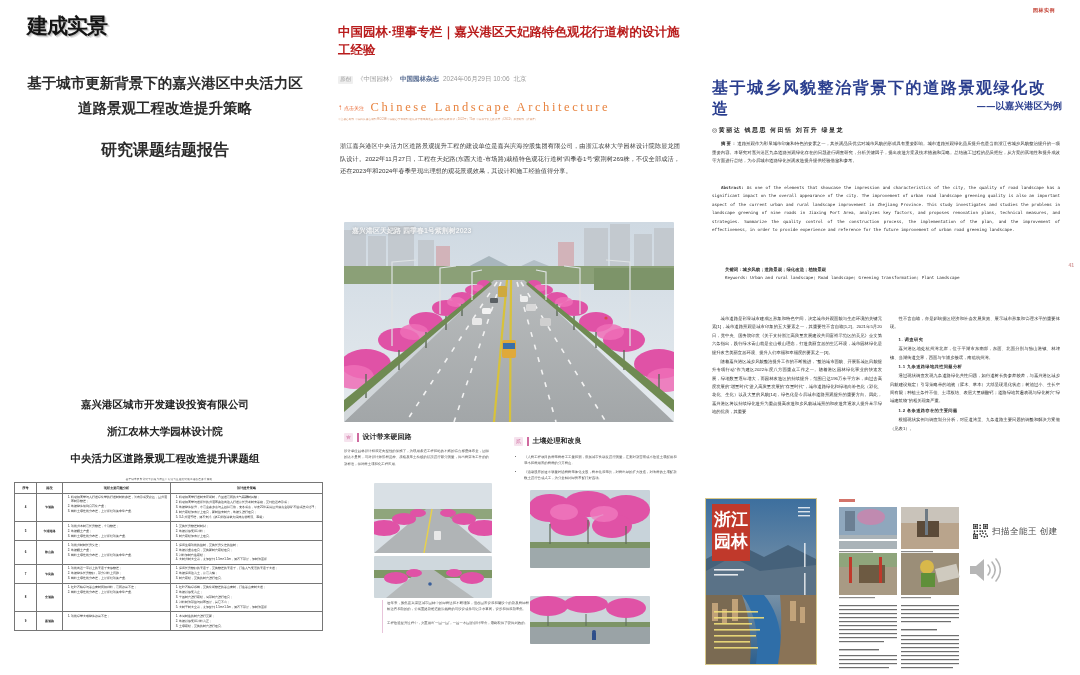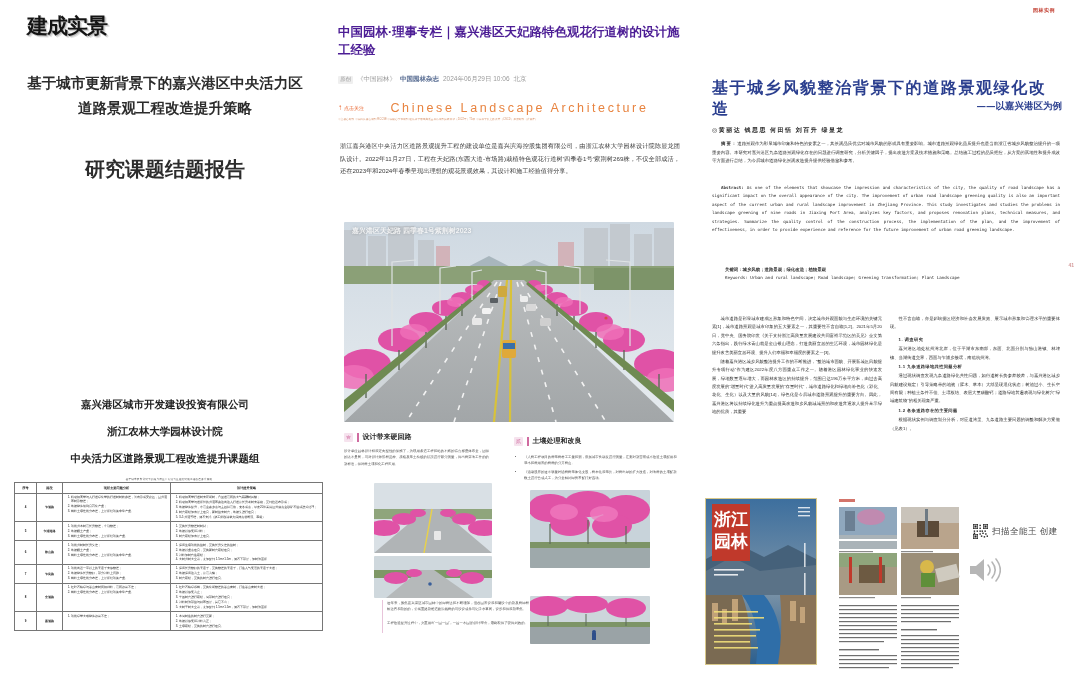--- a/index.html
+++ b/index.html
@@ -18,23 +18,23 @@
     font-size:21px;font-weight:bold;letter-spacing:-1px;
     color:#141414;
     text-shadow:1px 1px 0 #bdbdbd, 2px 2px 0 #e2e2e2;
   }
   .cover-title{
     position:absolute;left:25px;top:70px;width:280px;
     text-align:center;font-family:"DejaVu Serif","Liberation Serif",serif;
     font-size:14.5px;line-height:1.75;color:#2c2c2c;font-weight:600;
   }
   .cover-sub{
-    position:absolute;left:25px;top:156px;width:280px;
+    position:absolute;left:25px;top:140px;width:280px;
     text-align:center;font-family:Liberation Serif, serif;
-    font-size:20px;color:#2c2c2c;font-weight:600;
+    font-size:16px;color:#2c2c2c;font-weight:600;
   }
   .cover-orgs{
     position:absolute;left:25px;top:398px;width:280px;text-align:center;
     font-family:"DejaVu Serif","Liberation Serif",serif;
     color:#232323;font-size:10.5px;font-weight:700;
   }
   .cover-orgs div{margin-bottom:13px;}
   .tbl-caption{
     position:absolute;left:14px;top:477px;width:310px;text-align:center;
     font-size:2.6px;color:#555;letter-spacing:0.2px;
@@ -53,37 +53,37 @@
   #road-table col.w-road{width:26px;}
   #road-table col.w-prob{width:108px;}
   #road-table col.w-strat{width:152px;}
   #road-table ol{margin:0;padding-left:6px;}
   #road-table li{margin-bottom:0.6px;}
 
   
   #middle-panel{left:330px;width:360px;}
   .wx-title{
     position:absolute;left:8px;top:23px;width:342px;
-    font-size:12.5px;font-weight:700;color:#4c1d95;line-height:1.45;
+    font-size:12.5px;font-weight:700;color:#b91c1c;line-height:1.45;
   }
   .wx-meta{
     position:absolute;left:8px;top:75px;width:345px;
     font-size:6.5px;color:#9a9a9a;display:flex;align-items:center;gap:4px;
   }
   .wx-meta .orig-tag{
     background:#efefef;color:#9a9a9a;padding:0.5px 2px;border-radius:1px;font-size:5.5px;
   }
   .wx-meta .account{color:#5b6f94;font-weight:700;}
   .cla-bar{position:absolute;left:8px;top:98px;width:345px;}
   .cla-follow{font-size:5px;color:#e8622a;display:inline-block;vertical-align:middle;}
   .cla-follow .arrow{font-size:8px;font-weight:bold;margin-right:2px;}
   .cla-logo{
-    display:inline-block;vertical-align:middle;margin-left:22px;
+    display:inline-block;vertical-align:middle;margin-left:2px;
     color:#e8833f;font-size:12.5px;letter-spacing:2.6px;font-weight:500;
-    font-family:Liberation Sans, sans-serif;
+    font-family:Liberation Serif, serif;
   }
   .cla-strip{
     position:absolute;left:8px;top:117px;width:345px;
     font-size:2.6px;color:#d48c62;letter-spacing:0.1px;white-space:nowrap;
   }
   .wx-body{
     position:absolute;left:10px;top:140px;width:340px;
     font-size:6.2px;color:#3b3b3b;line-height:2.05;text-align:justify;
   }
   .hero-photo{

